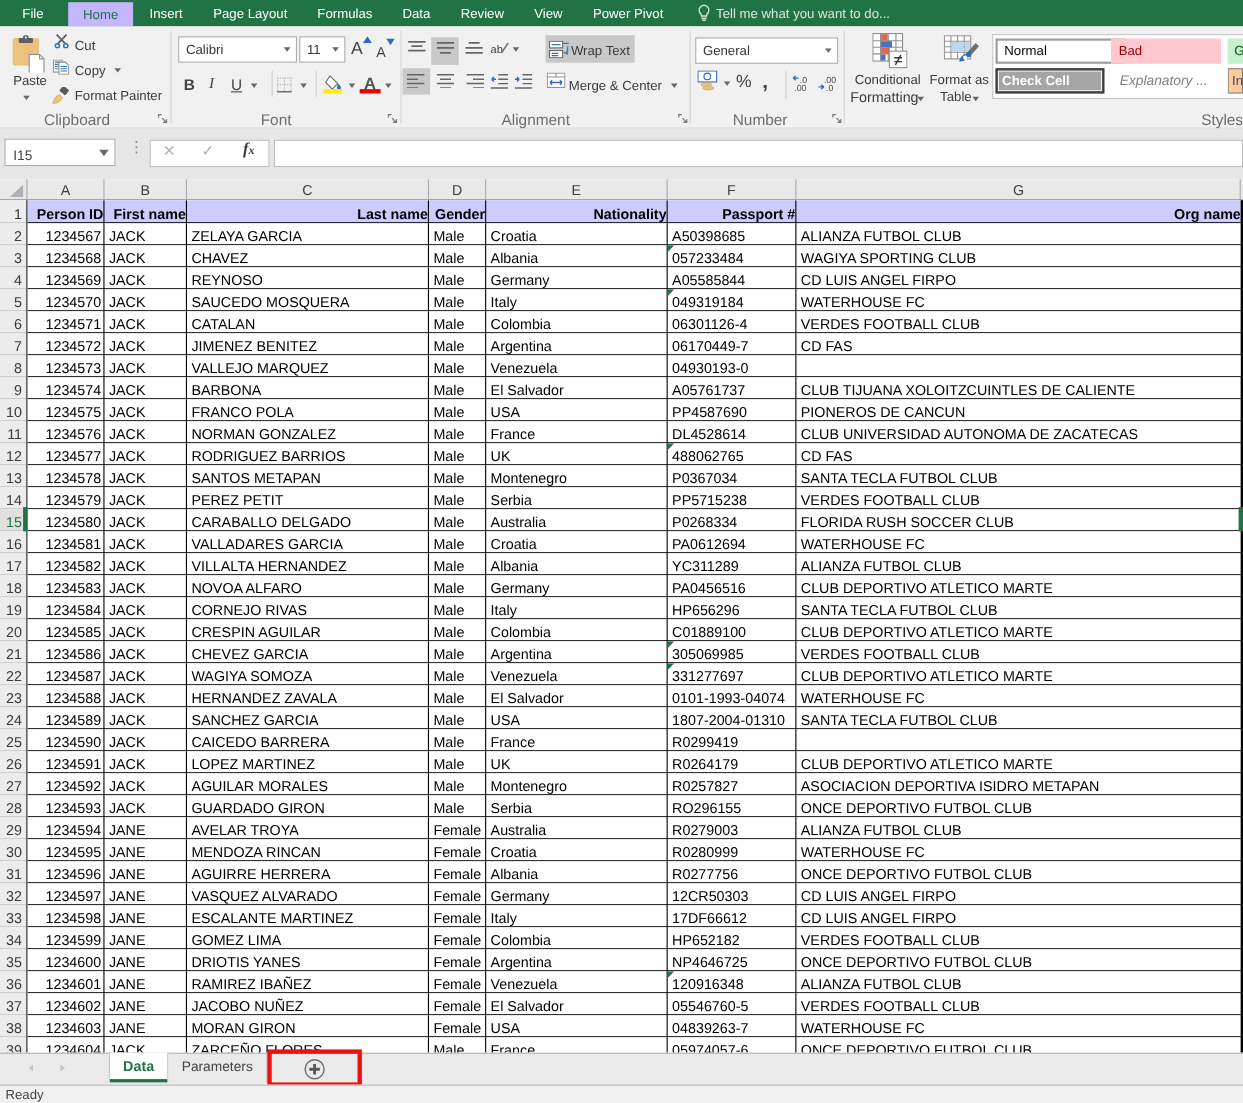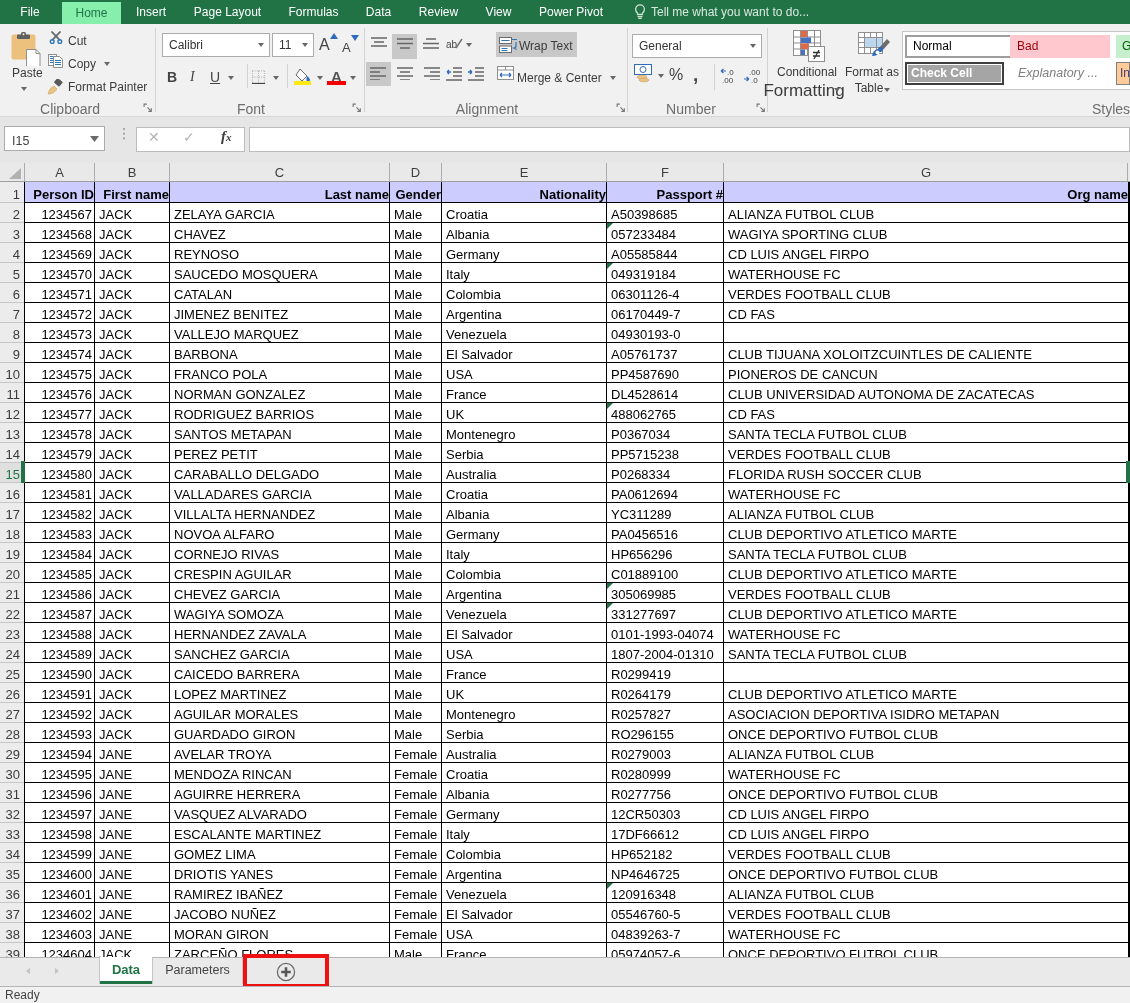--- a/index.html
+++ b/index.html
@@ -1,20 +1,20 @@
 <!DOCTYPE html>
 <html><head><meta charset="utf-8"><style>
 *{margin:0;padding:0;box-sizing:border-box}
 html,body{width:1130px;height:1003px;overflow:hidden}
 body{font-family:"Liberation Sans",sans-serif;background:#fff;position:relative}
 .abs{position:absolute}
 
 #tabbar{position:absolute;left:0;top:0;width:1130px;height:24px;background:#217346}
 .rtab{position:absolute;top:0;height:24px;line-height:25px;color:#fff;font-size:12px;text-align:center}
-#hometab{position:absolute;left:62px;top:2px;width:59px;height:22px;background:#86efac;color:#217346;font-size:12px;text-align:center;line-height:23px}
+#hometab{position:absolute;left:62px;top:2px;width:59px;height:22px;background:#c4b5fd;color:#217346;font-size:12px;text-align:center;line-height:23px}
 #tellme{position:absolute;left:651px;top:0;height:24px;line-height:25px;color:#d9e9e0;font-size:12px}
 
 #ribbon{position:absolute;left:0;top:24px;width:1130px;height:93px;background:#f1f1f1;border-bottom:1px solid #d8d6d3}
 .gsep{position:absolute;top:4px;height:84px;width:1px;background:#d4d2cf}
 .glabel{position:absolute;font-size:14px;color:#6d6d6d;white-space:nowrap;transform:translateX(-50%)}
 .car{display:inline-block;width:0;height:0;border-left:3.5px solid transparent;border-right:3.5px solid transparent;border-top:4px solid #676767}
 .rlbl{position:absolute;font-size:12px;color:#3b3b3b;white-space:nowrap}
 .combo{position:absolute;background:#fff;border:1px solid #ababab;font-size:12px;color:#333}
 .combo .ct{position:absolute;left:6px;top:0;line-height:22px}
 .combo .car{position:absolute;right:5px;top:9px}
@@ -243,21 +243,21 @@
     <rect x="0.5" y="0.5" width="27" height="25" fill="#fff" stroke="#8f8f8f"></rect>
     <path d="M0.5 7 h27 M0.5 13 h27 M0.5 19 h27 M7.5 0.5 v25 M14.5 0.5 v25 M21.5 0.5 v25" stroke="#8f8f8f" stroke-width="1"></path>
     <rect x="8" y="1" width="6" height="6" fill="#e06a45"></rect>
     <rect x="8" y="7.5" width="10" height="5.5" fill="#4472c4"></rect>
     <rect x="8" y="13.5" width="8" height="5.5" fill="#e06a45"></rect>
     <rect x="8" y="19.5" width="4" height="5.5" fill="#4472c4"></rect>
     <rect x="15.5" y="16.5" width="16" height="15" fill="#fff" stroke="#8f8f8f"></rect>
     <path d="M20 26 h7 M20 22.5 h7 M26 20 l-5 9" stroke="#333" stroke-width="1.3"></path>
   </svg>
   <div class="glabel" style="left:807px;top:41px;color:#3b3b3b;font-size:12px">Conditional</div>
-  <div class="glabel" style="left:804px;top:57px;color:#3b3b3b;font-size:17px">Formatting</div>
+  <div class="glabel" style="left:804px;top:57px;color:#3b3b3b;font-size:13px">Formatting</div>
   <span class="car" style="position:absolute;left:834px;top:64px"></span>
   <svg class="abs" style="left:858px;top:8px" width="32" height="32" viewBox="0 0 32 32">
     <rect x="0.5" y="0.5" width="24" height="21" fill="#fff" stroke="#8f8f8f"></rect>
     <path d="M0.5 5.5 h24 M0.5 10.5 h24 M0.5 15.5 h24 M6.5 0.5 v21 M12.5 0.5 v21 M18.5 0.5 v21" stroke="#8f8f8f"></path>
     <rect x="7" y="6" width="11" height="9" fill="#bdd7ee"></rect>
     <rect x="19" y="6" width="5" height="9" fill="#bdd7ee"></rect>
     <path d="M29 7 l3 3 -8 9 -4-2 z" fill="#6d6d6d"></path>
     <path d="M20 17 q-5 1-6 7 q6 0 8-4 a2.5 2.5 0 1 0 -2-3z" fill="#2f6bba"></path>
     <circle cx="19.5" cy="20.5" r="2" fill="#fff"></circle>
   </svg>

